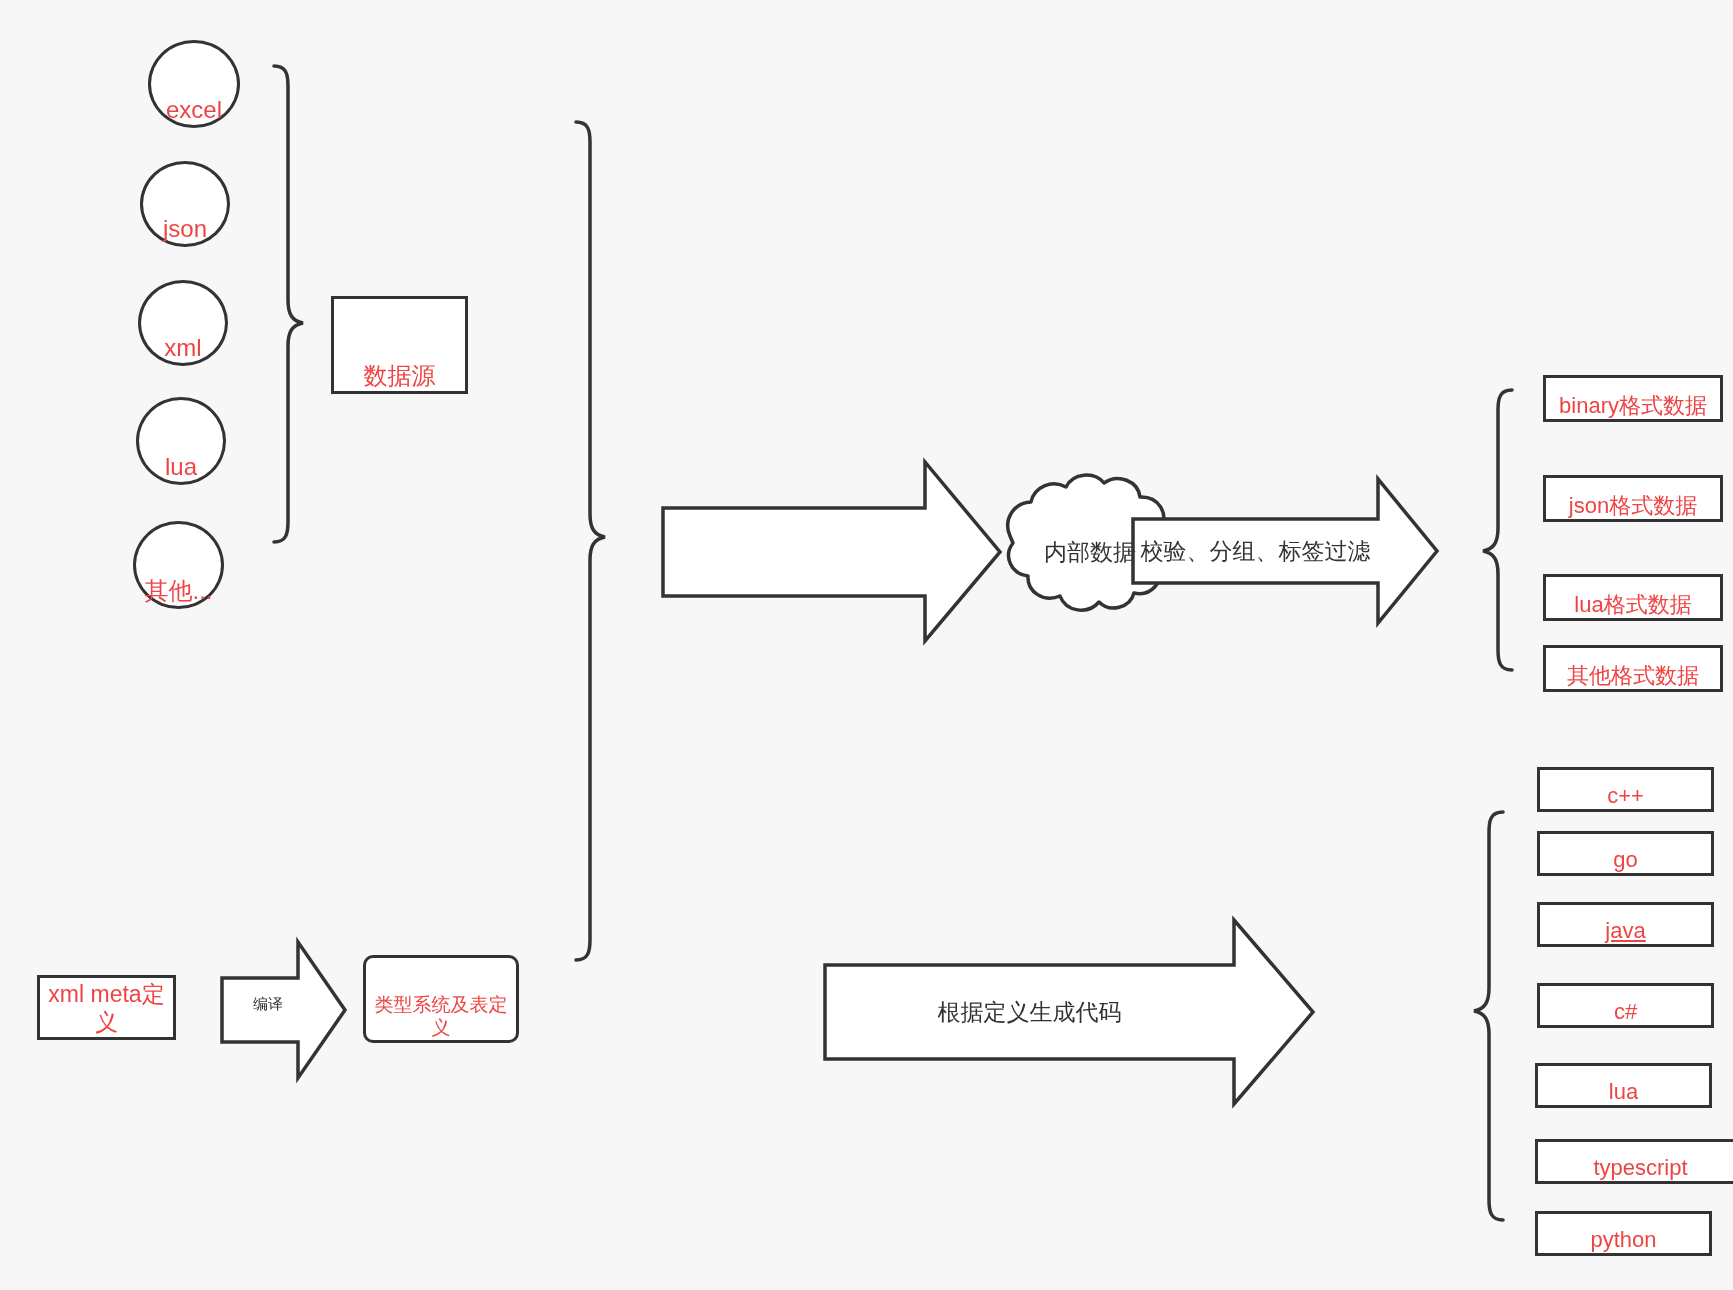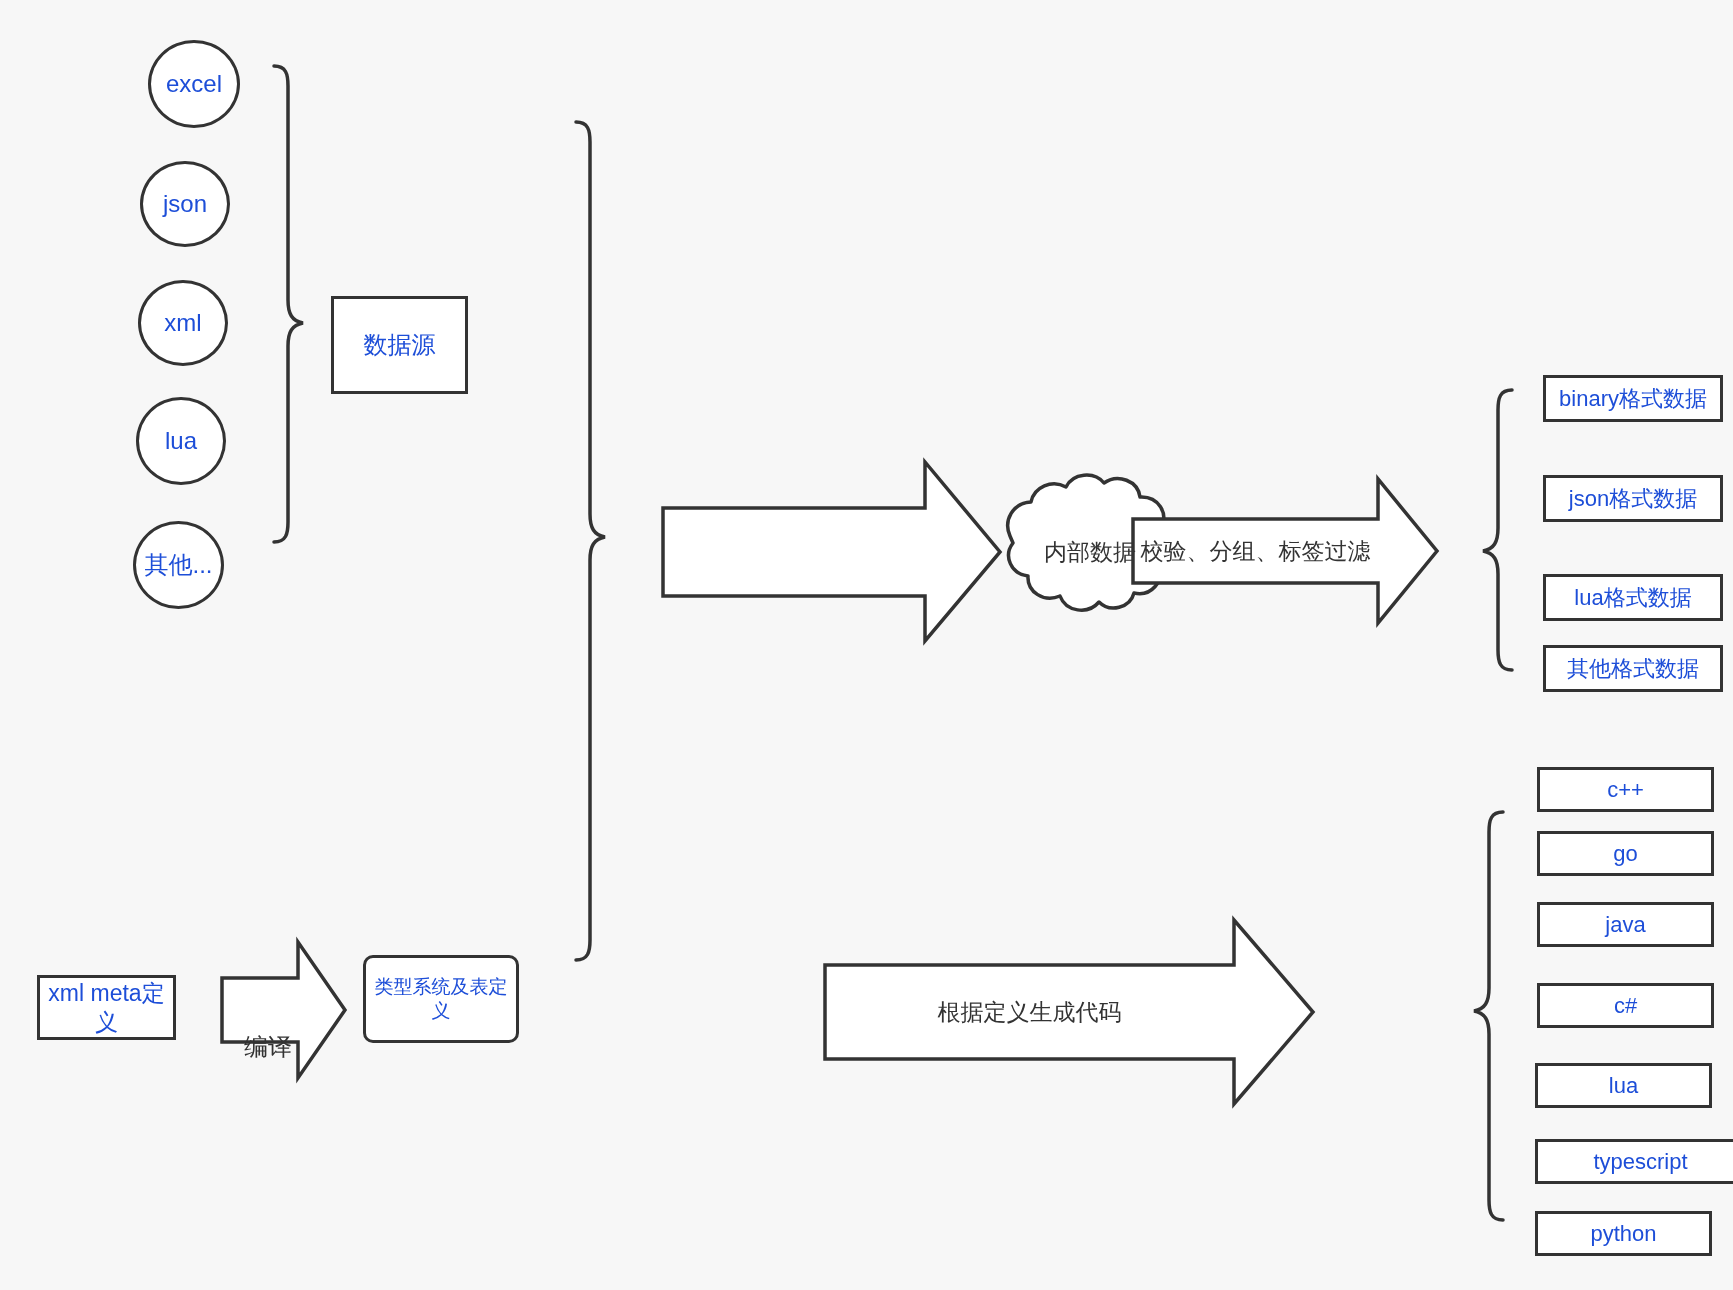--- a/index.html
+++ b/index.html
@@ -19,26 +19,26 @@
   #canvas {
     position: absolute;
     left: 0; top: 0;
     width: 1733px;
     height: 1290px;
   }
   .node {
     position: absolute;
     box-sizing: border-box;
     display: flex;
-    align-items: center;
+    align-items: flex-end;
     justify-content: center;
     text-align: center;
     background: #ffffff;
     border: 3px solid #333333;
-    color: #1d4ed8;
+    color: #ef4444;
     line-height: 1.25;
     white-space: pre-line;
   }
   .ellipse {
     border-radius: 50%;
     font-size: 24px;
   }
   .rect {
     font-size: 24px;
   }
@@ -179,21 +179,21 @@
 
 
   <div class="arrow-label" style="left:1005px; top:508px; width:170px; height:88px;">
     <span>内部数据</span>
   </div>
 
   <div class="arrow-label" style="left:1133px; top:519px; width:245px; height:64px;">
     <span>校验、分组、标签过滤</span>
   </div>
 
-  <div class="arrow-label" style="left:222px; top:978px; width:92px; height:52px; font-size:24px;margin-top:43px;">
+  <div class="arrow-label" style="left:222px; top:978px; width:92px; height:52px; font-size:15px;">
     <span>编译</span>
   </div>
 
   <div class="arrow-label" style="left:825px; top:965px; width:409px; height:94px;">
     <span>根据定义生成代码</span>
   </div>
 
   <div class="node out-box" style="left:1543px; top:375px; width:180px; height:47px;">
     <span>binary格式数据</span>
   </div>
@@ -219,21 +219,21 @@
   </div>
 
   <div class="node out-box" style="left:1537px; top:767px; width:177px; height:45px;">
     <span>c++</span>
   </div>
 
   <div class="node out-box" style="left:1537px; top:831px; width:177px; height:45px;">
     <span>go</span>
   </div>
 
-  <div class="node out-box" style="left:1537px; top:902px; width:177px; height:45px;">
+  <div class="node out-box" style="left:1537px; top:902px; width:177px; height:45px;text-decoration:underline;">
     <span>java</span>
   </div>
 
   <div class="node out-box" style="left:1537px; top:983px; width:177px; height:45px;">
     <span>c#</span>
   </div>
 
   <div class="node out-box" style="left:1535px; top:1063px; width:177px; height:45px;">
     <span>lua</span>
   </div>

